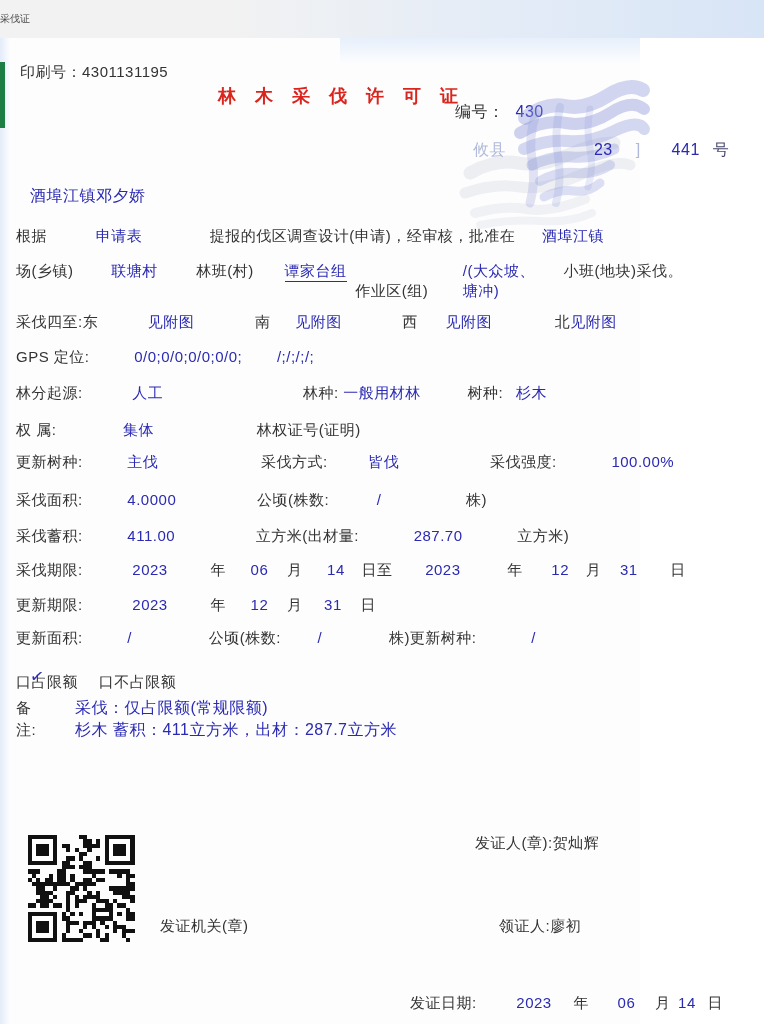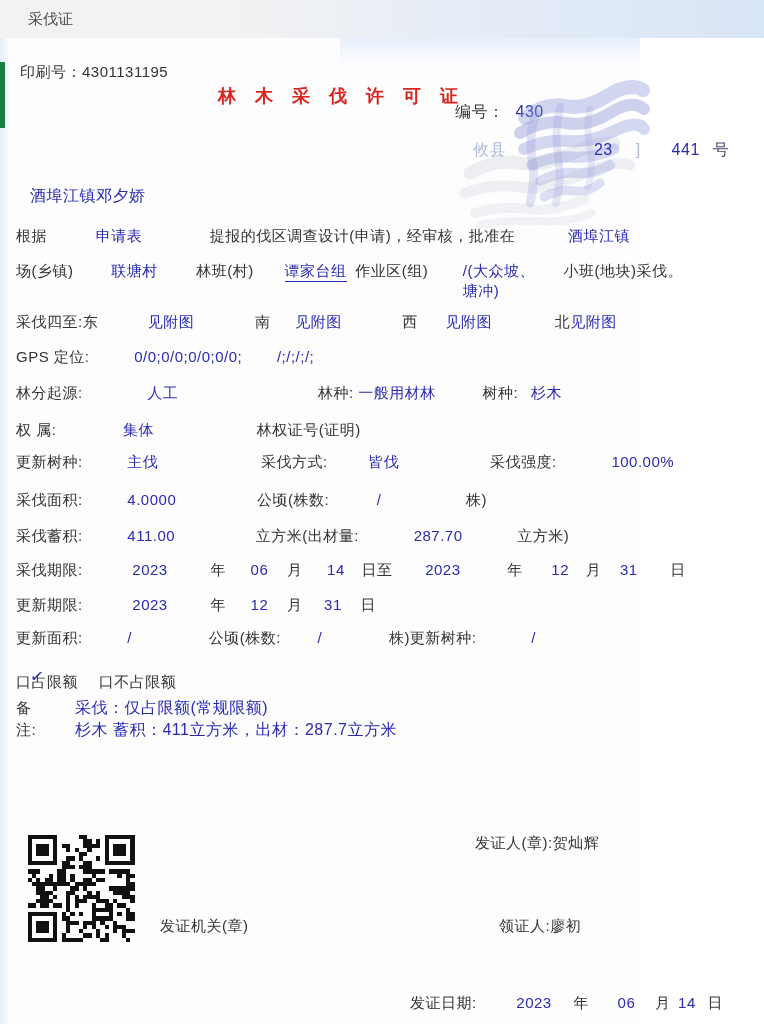--- a/index.html
+++ b/index.html
@@ -5,22 +5,22 @@
   html,body{margin:0;padding:0;}
   body{
     width:764px;height:1024px;overflow:hidden;
     font-family:"Liberation Sans","DejaVu Sans",sans-serif;
     background:#ffffff;color:#333;
   }
   .titlebar{
     height:38px;
     background:linear-gradient(90deg,#f2f2f2 30%,#e4ecf7 65%,#d8e5f6 100%);
     display:flex;align-items:center;
-    padding-left:28px;box-sizing:border-box;
-    font-size:15px;color:#4a4a4a;
+    box-sizing:border-box;
+    font-size:10px;color:#4a4a4a;
   }
   .doc{
     position:relative;width:640px;height:986px;
     background:#fdfdfe;
   }
   .doc::before{ 
     content:"";position:absolute;left:0;top:0;bottom:0;width:10px;
     background:linear-gradient(90deg,rgba(205,222,245,.55),rgba(205,222,245,0));
     pointer-events:none;
   }
@@ -97,29 +97,29 @@
     <span class="seg v" style="margin-left:26px;">441</span>
     <span class="seg dim" style="margin-left:8px;">号</span>
   </div>
 
   <div class="r v" style="left:30px;top:148px;font-size:16px;">酒埠江镇邓夕娇</div>
 
   <div class="r" style="left:16px;top:188px;">
     <span class="seg">根据</span>
     <span class="seg v" style="margin-left:44px;">申请表</span>
     <span class="seg" style="margin-left:63px;">提报的伐区调查设计(申请)，经审核，批准在</span>
-    <span class="seg v" style="margin-left:48px;">酒埠江镇</span>
+    <span class="seg v" style="margin-left:22px;">酒埠江镇</span>
   </div>
 
   <div class="r" style="left:16px;top:223px;">
     <span class="seg">场(乡镇)</span>
     <span class="seg v" style="margin-left:33px;">联塘村</span>
     <span class="seg" style="margin-left:34px;">林班(村)</span>
     <span class="seg v underlined" style="margin-left:26px;">谭家台组</span>
-    <span class="seg" style="margin-left:4px;">作业区(组)</span>
+    <span class="seg" style="margin-left:4px;margin-top:20px;">作业区(组)</span>
     <span class="seg v wrapblock" style="margin-left:30px;">/(大众坡、塘冲)</span>
     <span class="seg" style="margin-left:12px;">小班(地块)采伐。</span>
   </div>
 
   <div class="r" style="left:16px;top:274px;">
     <span class="seg">采伐四至:东</span>
     <span class="seg v" style="margin-left:45px;">见附图</span>
     <span class="seg" style="margin-left:56px;">南</span>
     <span class="seg v" style="margin-left:20px;">见附图</span>
     <span class="seg" style="margin-left:56px;">西</span>
@@ -128,21 +128,21 @@
   </div>
 
   <div class="r" style="left:16px;top:309px;">
     <span class="seg">GPS 定位:</span>
     <span class="seg v" style="margin-left:40px;">0/0;0/0;0/0;0/0;</span>
     <span class="seg v" style="margin-left:30px;">/;/;/;/;</span>
   </div>
 
   <div class="r" style="left:16px;top:345px;">
     <span class="seg">林分起源:</span>
-    <span class="seg v" style="margin-left:60px;">人工</span>
+    <span class="seg v" style="margin-left:45px;">人工</span>
     <span class="seg" style="margin-left:135px;">林种:</span>
     <span class="seg v" style="">一般用材林</span>
     <span class="seg" style="margin-left:42px;">树种:</span>
     <span class="seg v" style="margin-left:8px;text-align:right;">杉木</span>
   </div>
 
   <div class="r" style="left:16px;top:382px;">
     <span class="seg">权 属:</span>
     <span class="seg v" style="margin-left:62px;">集体</span>
     <span class="seg" style="margin-left:98px;">林权证号(证明)</span>

